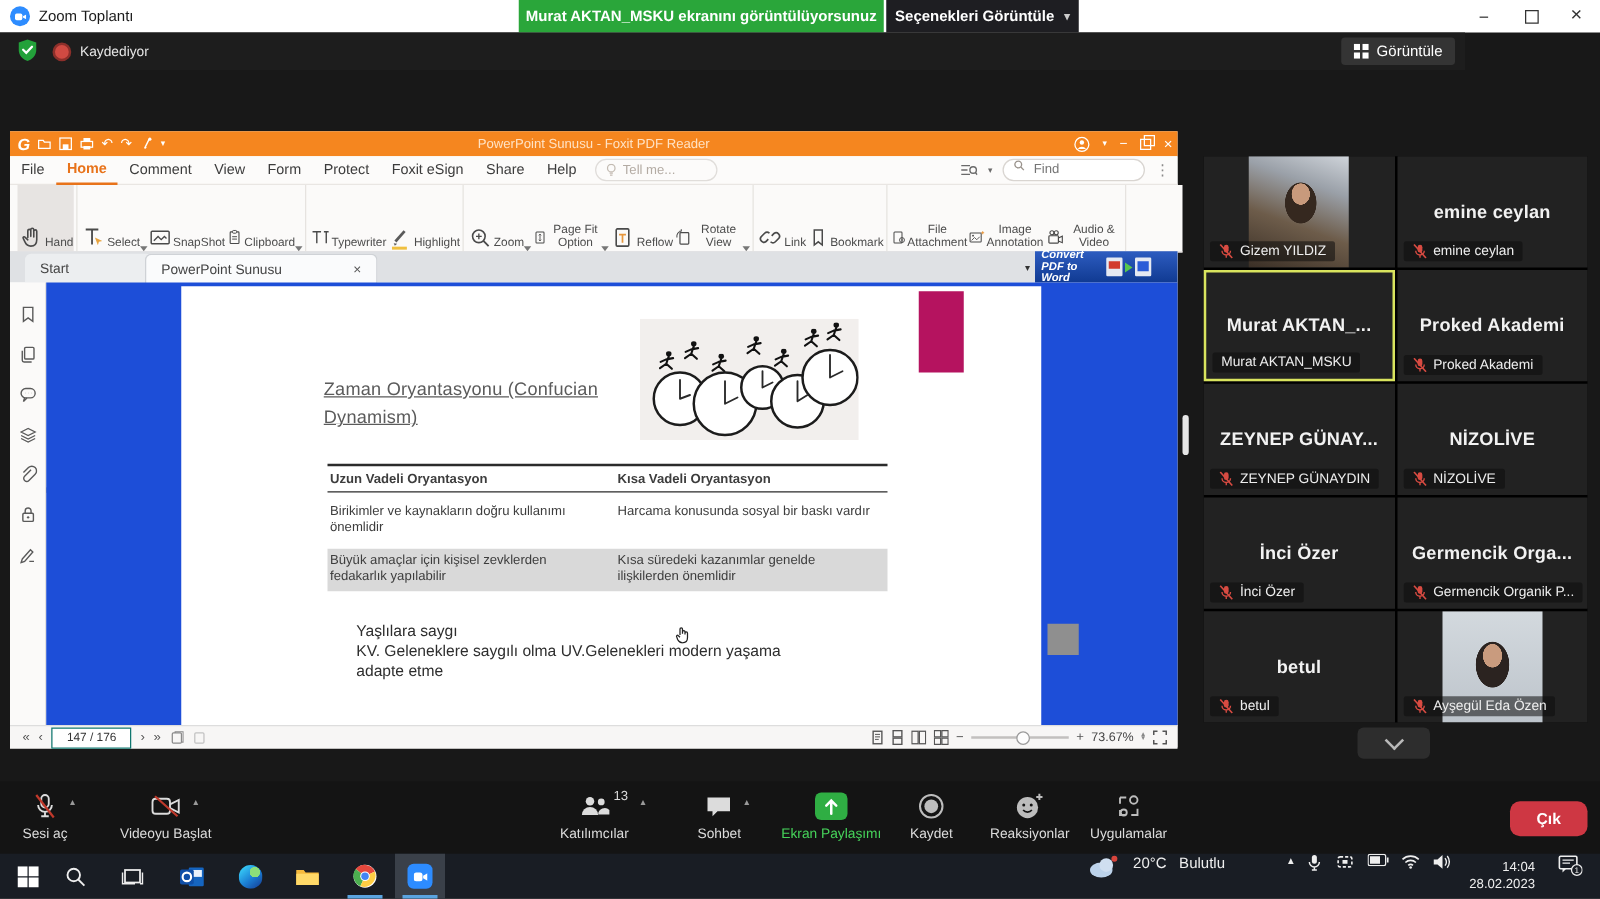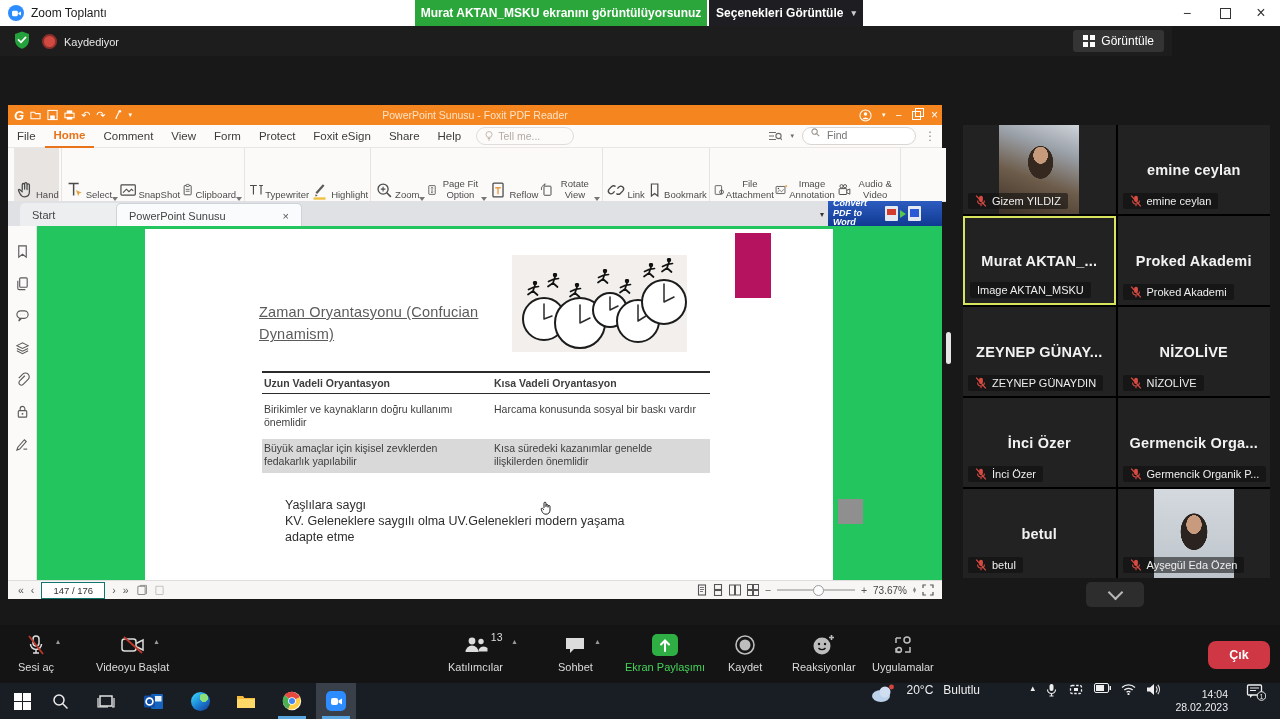--- a/index.html
+++ b/index.html
@@ -80,21 +80,21 @@
   .adpdf{width:13px;height:15px;background:#e5e9f2;border-radius:1px;position:relative}
   .adpdf:before{content:"";position:absolute;left:2px;top:3px;width:9px;height:6px;background:#d23b2e}
   .adarrow{width:0;height:0;border-top:4px solid transparent;border-bottom:4px solid transparent;border-left:6px solid #57c84d}
   .adword{width:13px;height:15px;background:#e5e9f2;border-radius:1px;position:relative}
   .adword:before{content:"";position:absolute;left:2px;top:3px;width:9px;height:8px;background:#2a5bd7}
 
   .f-body{position:absolute;left:0;top:121px;width:934px;height:354px}
   .f-side{position:absolute;left:0;top:0;width:28px;height:354px;background:#fbfaf9;border-right:1px solid #e3e0dd;
           display:flex;flex-direction:column;align-items:center;padding-top:18px;gap:17px}
   .sidearrow{position:absolute;left:29px;top:160px;color:#9a9a9a;font-size:9px}
-  .f-docarea{position:absolute;left:29px;top:0;width:905px;height:354px;background:#22c55e;overflow:hidden}
+  .f-docarea{position:absolute;left:29px;top:0;width:905px;height:354px;background:#1d4ed8;overflow:hidden}
   .page{position:absolute;left:108px;top:3px;width:688px;height:351px;background:#fff}
   .scrollthumb{position:absolute;left:801px;top:273px;width:25px;height:25px;background:#8f8f8f}
 
   
   .magenta{position:absolute;left:590px;top:4px;width:36px;height:65px;background:#b5135f}
   .clocks{position:absolute;left:367px;top:26px}
   .slidetitle{position:absolute;left:114px;top:72px;width:230px;font-size:14.5px;color:#5b5b5b;
               text-decoration:underline;line-height:1.55;letter-spacing:.2px}
   .stable{position:absolute;left:117px;top:142px;width:448px;color:#3d3d3d}
   .thead{display:flex;border-top:2px solid #2b2b2b;border-bottom:1.5px solid #2b2b2b;font-weight:bold;font-size:10.5px}
@@ -609,21 +609,21 @@
         <svg width="12" height="12">
             <use href="#s-micoff"></use>
           </svg>
         <span>emine ceylan</span>
       </div>
     </div>
 
     <div class="tile activebrd">
       <div class="tname">Murat AKTAN_...</div>
       <div class="tlab">
-        <span>Image AKTAN_MSKU</span>
+        <span>Murat AKTAN_MSKU</span>
       </div>
     </div>
 
     <div class="tile">
       <div class="tname">Proked Akademi</div>
       <div class="tlab">
         <svg width="12" height="12">
             <use href="#s-micoff"></use>
           </svg>
         <span>Proked Akademi</span>

